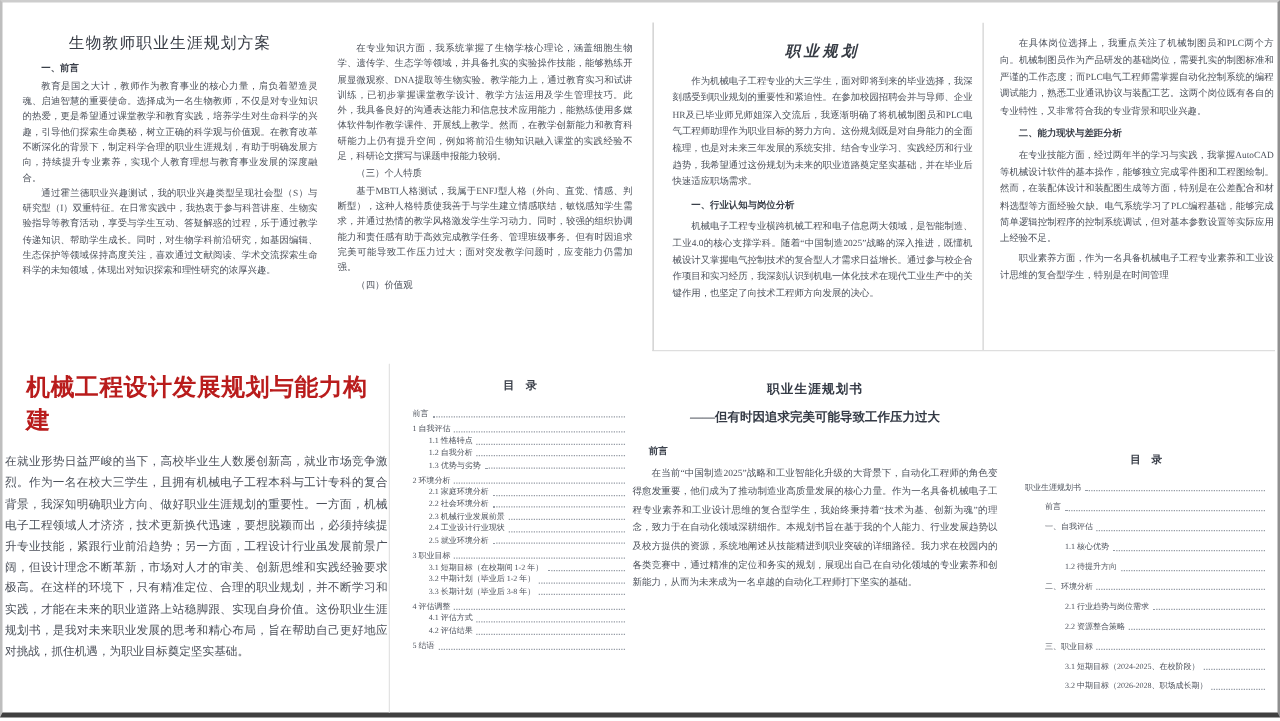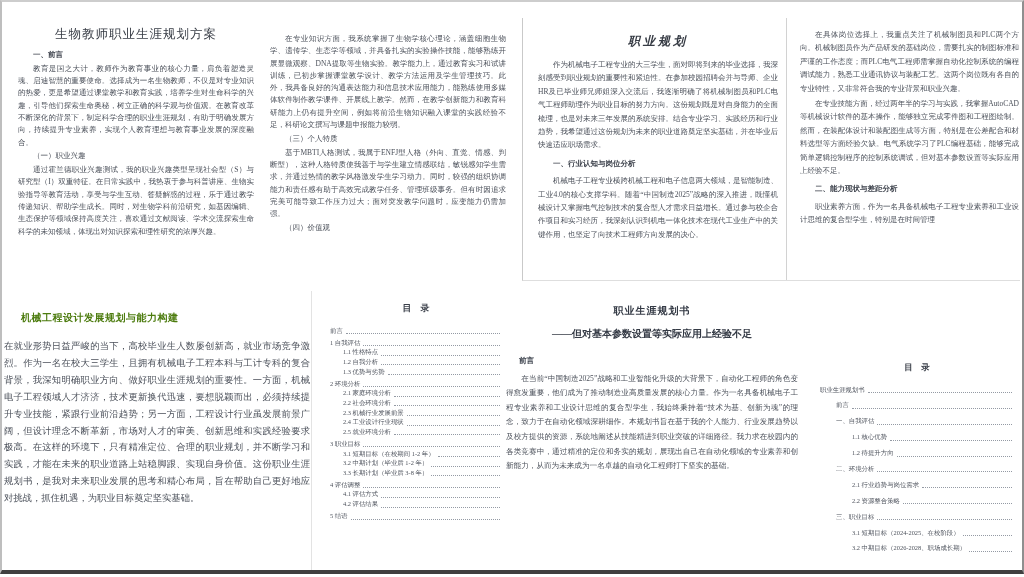--- a/index.html
+++ b/index.html
@@ -34,21 +34,21 @@
   .doc-b .colB2{position:absolute;left:277px;top:10px;width:219px;}
   .divider-b{position:absolute;left:263px;top:0;bottom:0;width:1px;background:#d2d2d2;}
   .title-b{font-size:12px;font-weight:bold;text-align:center;letter-spacing:3px;
            color:#363b44;margin:13px 0 8px;font-style:italic;}
   .doc-b .line{font-size:7.5px;line-height:13.4px;color:#4b505a;}
   .doc-b .p{text-indent:2em;text-align:justify;margin-bottom:2px;}
   .doc-b .sec{font-weight:bold;text-indent:2em;margin:5px 0 4px;color:#3a3f49;}
 
   
   .doc-c{left:2px;top:289px;width:306px;height:284px;}
-  .title-c{font-size:10px;font-weight:bold;color:#4d7c0f;margin:20px 0 13px 17px;
+  .title-c{font-size:19px;font-weight:bold;color:#b91c1c;margin:6px 0 13px 17px;
            letter-spacing:0.5px;}
   .doc-c .line{font-size:9.3px;line-height:16.9px;color:#4b505a;}
   .doc-c .pflush{text-align:justify;}
 
   
   .toc .head{text-align:center;font-weight:bold;color:#3a3f49;}
   .toc .row{display:flex;align-items:flex-end;color:#4d525c;}
   .toc .lab{white-space:nowrap;}
   .toc .dots{flex:1;min-width:6px;border-bottom:1px dotted #949aa4;margin:0 2px 1.5px 3px;}
 
@@ -80,21 +80,20 @@
 
 <div class="canvas">
 
   <section class="doc doc-a">
     <div class="col colA1">
       <h1 class="title-a">生物教师职业生涯规划方案</h1>
       <div class="flow">
 
       <div class="line sec">一、前言</div>
           <div class="line p">教育是国之大计，教师作为教育事业的核心力量，肩负着塑造灵魂、启迪智慧的重要使命。选择成为一名生物教师，不仅是对专业知识的热爱，更是希望通过课堂教学和教育实践，培养学生对生命科学的兴趣，引导他们探索生命奥秘，树立正确的科学观与价值观。在教育改革不断深化的背景下，制定科学合理的职业生涯规划，有助于明确发展方向，持续提升专业素养，实现个人教育理想与教育事业发展的深度融合。</div>
-          <div class="line sub">（一）职业兴趣</div>
           <div class="line p">通过霍兰德职业兴趣测试，我的职业兴趣类型呈现社会型（S）与研究型（I）双重特征。在日常实践中，我热衷于参与科普讲座、生物实验指导等教育活动，享受与学生互动、答疑解惑的过程，乐于通过教学传递知识、帮助学生成长。同时，对生物学科前沿研究，如基因编辑、生态保护等领域保持高度关注，喜欢通过文献阅读、学术交流探索生命科学的未知领域，体现出对知识探索和理性研究的浓厚兴趣。</div>
         </div>
     </div>
     <div class="col colA2">
       <div class="flow">
 
           <div class="line p">在专业知识方面，我系统掌握了生物学核心理论，涵盖细胞生物学、遗传学、生态学等领域，并具备扎实的实验操作技能，能够熟练开展显微观察、DNA提取等生物实验。教学能力上，通过教育实习和试讲训练，已初步掌握课堂教学设计、教学方法运用及学生管理技巧。此外，我具备良好的沟通表达能力和信息技术应用能力，能熟练使用多媒体软件制作教学课件、开展线上教学。然而，在教学创新能力和教育科研能力上仍有提升空间，例如将前沿生物知识融入课堂的实践经验不足，科研论文撰写与课题申报能力较弱。</div>
           <div class="line sub">（三）个人特质</div>
           <div class="line p">基于MBTI人格测试，我属于ENFJ型人格（外向、直觉、情感、判断型），这种人格特质使我善于与学生建立情感联结，敏锐感知学生需求，并通过热情的教学风格激发学生学习动力。同时，较强的组织协调能力和责任感有助于高效完成教学任务、管理班级事务。但有时因追求完美可能导致工作压力过大；面对突发教学问题时，应变能力仍需加强。</div>
           <div class="line sub">（四）价值观</div>
@@ -110,22 +109,22 @@
 
       <div class="line p">作为机械电子工程专业的大三学生，面对即将到来的毕业选择，我深刻感受到职业规划的重要性和紧迫性。在参加校园招聘会并与导师、企业HR及已毕业师兄师姐深入交流后，我逐渐明确了将机械制图员和PLC电气工程师助理作为职业目标的努力方向。这份规划既是对自身能力的全面梳理，也是对未来三年发展的系统安排。结合专业学习、实践经历和行业趋势，我希望通过这份规划为未来的职业道路奠定坚实基础，并在毕业后快速适应职场需求。</div>
           <div class="line sec">一、行业认知与岗位分析</div>
           <div class="line p">机械电子工程专业横跨机械工程和电子信息两大领域，是智能制造、工业4.0的核心支撑学科。随着“中国制造2025”战略的深入推进，既懂机械设计又掌握电气控制技术的复合型人才需求日益增长。通过参与校企合作项目和实习经历，我深刻认识到机电一体化技术在现代工业生产中的关键作用，也坚定了向技术工程师方向发展的决心。</div>
         </div>
     </div>
     <div class="colB2">
       <div class="flow">
 
       <div class="line p">在具体岗位选择上，我重点关注了机械制图员和PLC两个方向。机械制图员作为产品研发的基础岗位，需要扎实的制图标准和严谨的工作态度；而PLC电气工程师需掌握自动化控制系统的编程调试能力，熟悉工业通讯协议与装配工艺。这两个岗位既有各自的专业特性，又非常符合我的专业背景和职业兴趣。</div>
+          <div class="line sec">二、能力现状与差距分析</div>
           <div class="line p">在专业技能方面，经过两年半的学习与实践，我掌握AutoCAD等机械设计软件的基本操作，能够独立完成零件图和工程图绘制。然而，在装配体设计和装配图生成等方面，特别是在公差配合和材料选型等方面经验欠缺。电气系统学习了PLC编程基础，能够完成简单逻辑控制程序的控制系统调试，但对基本参数设置等实际应用上经验不足。</div>
-          <div class="line sec">二、能力现状与差距分析</div>
           <div class="line p">职业素养方面，作为一名具备机械电子工程专业素养和工业设计思维的复合型学生，特别是在时间管理</div>
         </div>
     </div>
   </section>
 
   <section class="doc doc-c">
     <h1 class="title-c">机械工程设计发展规划与能力构建</h1>
     <div class="flow">
 
     <div class="line pflush">在就业形势日益严峻的当下，高校毕业生人数屡创新高，就业市场竞争激烈。作为一名在校大三学生，且拥有机械电子工程本科与工计专科的复合背景，我深知明确职业方向、做好职业生涯规划的重要性。一方面，机械电子工程领域人才济济，技术更新换代迅速，要想脱颖而出，必须持续提升专业技能，紧跟行业前沿趋势；另一方面，工程设计行业虽发展前景广阔，但设计理念不断革新，市场对人才的审美、创新思维和实践经验要求极高。在这样的环境下，只有精准定位、合理的职业规划，并不断学习和实践，才能在未来的职业道路上站稳脚跟、实现自身价值。这份职业生涯规划书，是我对未来职业发展的思考和精心布局，旨在帮助自己更好地应对挑战，抓住机遇，为职业目标奠定坚实基础。</div>
@@ -210,21 +209,21 @@
         </div>
         <div class="row l0" style="padding-left: 0px;">
           <span class="lab">5 结语</span>
           <span class="dots"></span>
         </div>
       </div>
   </section>
 
   <section class="doc doc-e">
     <h1 class="title-e">职业生涯规划书</h1>
-    <div class="subtitle-e">——但对基本参数设置等实际应用上经验不足</div>
+    <div class="subtitle-e">——但有时因追求完美可能导致工作压力过大</div>
     <div class="flow">
 
     <div class="line sec2">前言</div>
         <div class="line p">在当前“中国制造2025”战略和工业智能化升级的大背景下，自动化工程师的角色变得愈发重要，他们成为了推动制造业高质量发展的核心力量。作为一名具备机械电子工程专业素养和工业设计思维的复合型学生，我始终秉持着“技术为基、创新为魂”的理念，致力于在自动化领域深耕细作。本规划书旨在基于我的个人能力、行业发展趋势以及校方提供的资源，系统地阐述从技能精进到职业突破的详细路径。我力求在校园内的各类竞赛中，通过精准的定位和务实的规划，展现出自己在自动化领域的专业素养和创新能力，从而为未来成为一名卓越的自动化工程师打下坚实的基础。</div>
       </div>
   </section>
 
   <section class="doc toc toc-f">
     <div class="head">目　录</div>
     <div class="rows">

